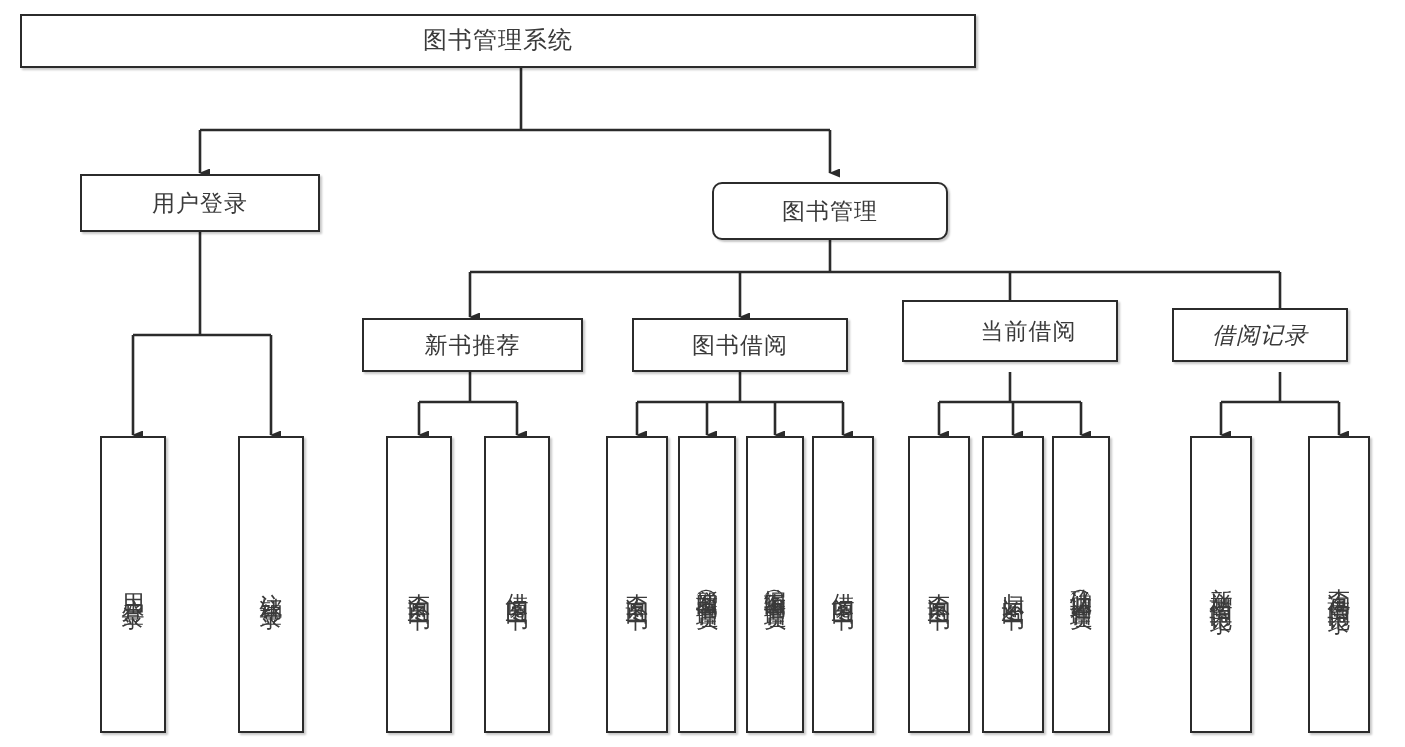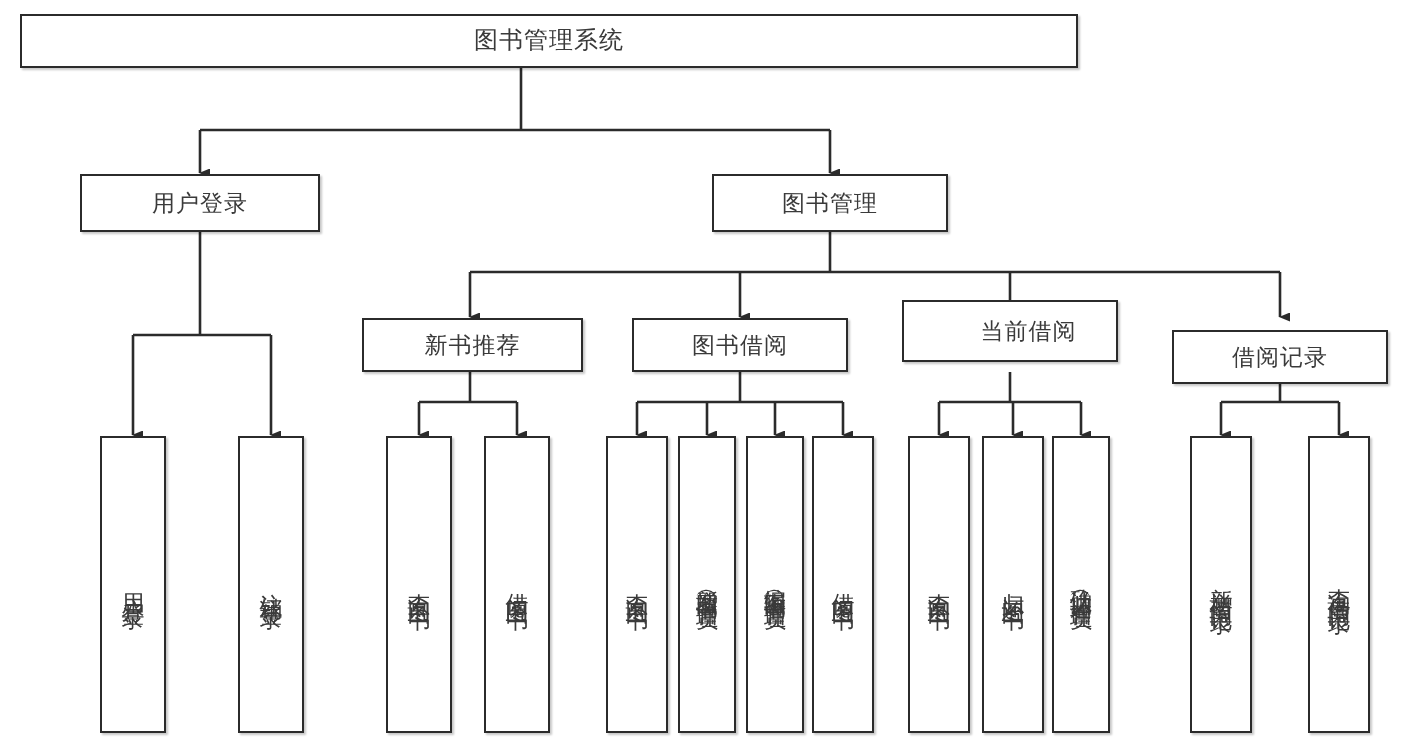--- a/index.html
+++ b/index.html
@@ -114,39 +114,39 @@
         <line x1="1013" y1="402" x2="1013" y2="435" stroke="#2b2b2b" stroke-width="2.6" marker-end="url(#arrowhead)"></line>
         <line x1="1081" y1="402" x2="1081" y2="435" stroke="#2b2b2b" stroke-width="2.6" marker-end="url(#arrowhead)"></line>
         <line x1="1280" y1="372" x2="1280" y2="402" stroke="#2b2b2b" stroke-width="2.6"></line>
         <line x1="1221" y1="402" x2="1339" y2="402" stroke="#2b2b2b" stroke-width="2.6"></line>
         <line x1="1221" y1="402" x2="1221" y2="435" stroke="#2b2b2b" stroke-width="2.6" marker-end="url(#arrowhead)"></line>
         <line x1="1339" y1="402" x2="1339" y2="435" stroke="#2b2b2b" stroke-width="2.6" marker-end="url(#arrowhead)"></line>
       </g>
   </svg>
 
   <div id="node-layer">
-      <div class="node horizontal root" style="left: 20px; top: 14px; width: 1058px; height: 54px;">
+      <div class="node horizontal root" style="left: 20px; top: 14px; width: 956px; height: 54px;">
         <span class="node-label">图书管理系统</span>
       </div>
       <div class="node horizontal level2" style="left: 80px; top: 174px; width: 240px; height: 58px;">
         <span class="node-label">用户登录</span>
       </div>
-      <div class="node horizontal level2" style="left: 712px; top: 174px; width: 236px; height: 58px;">
+      <div class="node horizontal level2" style="left: 712px; top: 182px; width: 236px; height: 58px; border-radius: 10px;">
         <span class="node-label">图书管理</span>
       </div>
       <div class="node horizontal level3" style="left: 362px; top: 318px; width: 221px; height: 54px;">
         <span class="node-label">新书推荐</span>
       </div>
       <div class="node horizontal level3" style="left: 632px; top: 318px; width: 216px; height: 54px;">
         <span class="node-label">图书借阅</span>
       </div>
       <div class="node horizontal level3" style="left: 902px; top: 300px; width: 216px; height: 62px; padding-left: 37px;">
         <span class="node-label">当前借阅</span>
       </div>
-      <div class="node horizontal level3" style="left: 1172px; top: 330px; width: 216px; height: 54px;">
+      <div class="node horizontal level3" style="left: 1172px; top: 308px; width: 176px; height: 54px; font-style: italic;">
         <span class="node-label">借阅记录</span>
       </div>
       <div class="node vertical leaf" style="left: 100px; top: 436px; width: 66px; height: 297px;">
         <span class="node-label">用户登录</span>
       </div>
       <div class="node vertical leaf" style="left: 238px; top: 436px; width: 66px; height: 297px;">
         <span class="node-label">注销登录</span>
       </div>
       <div class="node vertical leaf" style="left: 386px; top: 436px; width: 66px; height: 297px;">
         <span class="node-label">查询图书</span>

